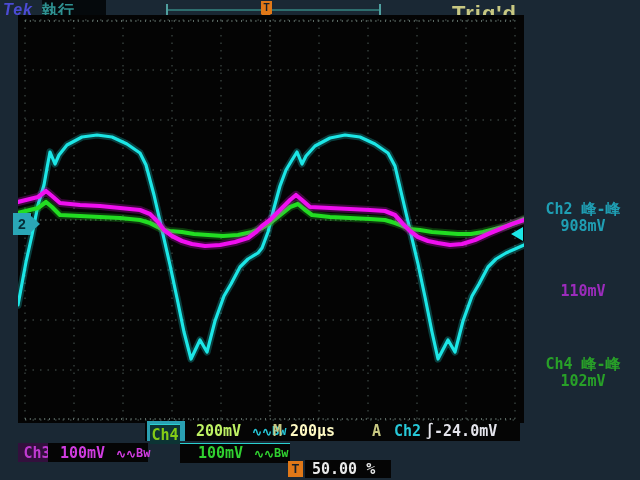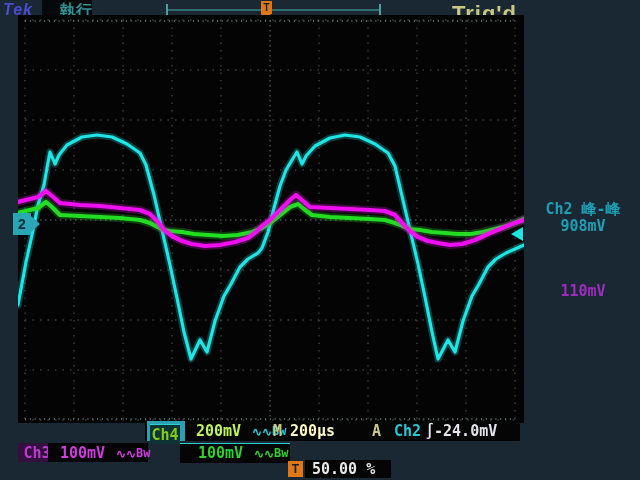--- a/index.html
+++ b/index.html
@@ -5,22 +5,22 @@
   html,body{margin:0;padding:0;}
   body{
     width:640px;height:480px;position:relative;overflow:hidden;
     background:#1a2834;
     font-family:"Liberation Sans","DejaVu Sans",sans-serif;
     -webkit-font-smoothing:none;
   }
   .abs{position:absolute;}
   
   #brand{left:3px;top:1px;font-size:16px;font-weight:900;font-style:italic;color:#4b4bd4;letter-spacing:1px;}
-  #run-chip{left:42px;top:0;width:50px;height:22px;background:#05090c;color:#2f9393;
-    font-size:16px;font-weight:bold;line-height:22px;text-align:right;}
+  #run-chip{left:42px;top:0;width:64px;height:22px;background:#05090c;color:#2f9393;
+    font-size:16px;font-weight:bold;line-height:22px;text-align:left;}
   #trig-status{left:452px;top:1px;font-size:22px;font-weight:bold;color:#c8c882;letter-spacing:1px;}
   #record-bar{left:166px;top:4px;width:211px;height:13px;
     border-left:2px solid #4f9f9f;border-right:2px solid #4f9f9f;}
   #record-bar .line{position:absolute;left:0;top:5px;width:100%;height:2px;background:#2e6e6e;}
   .tflag{background:#e07818;color:#15202b;font-weight:bold;text-align:center;}
   #mini-t{left:261px;top:1px;width:11px;height:13px;font-size:10px;line-height:13px;}
   #mini-t-point{left:261px;top:14px;width:0;height:0;
     border-left:5.5px solid transparent;border-right:5.5px solid transparent;border-top:5px solid #e07818;}
   #trig-flag{left:257px;top:24px;width:19px;height:15px;font-size:12px;line-height:15px;}
   #trig-flag-point{left:257px;top:39px;width:0;height:0;
@@ -118,20 +118,22 @@
 <div class="abs" id="trig-level-arrow"></div>
 
 <div class="abs meas" id="meas-ch2">
   <div>Ch2 峰-峰</div>
   <div>908mV</div>
 </div>
 <div class="abs meas" id="meas-ch3">
   <div>110mV</div>
 </div>
 <div class="abs meas" id="meas-ch4">
+  <div>Ch4 峰-峰</div>
+  <div>102mV</div>
 </div>
 
 <div class="abs bar" id="row1-bar"></div>
 <div class="abs stext" id="ch2-chip">Ch2</div>
 <div class="abs stext" id="ch2-scale">200mV</div>
 <div class="abs stext" id="ch2-coup"><span class="coup">∿∿</span><span class="bw">Bw</span></div>
 <div class="abs stext" id="tb-m">M</div>
 <div class="abs stext" id="tb-val">200µs</div>
 <div class="abs stext" id="trg-a">A</div>
 <div class="abs stext" id="trg-src">Ch2</div>

